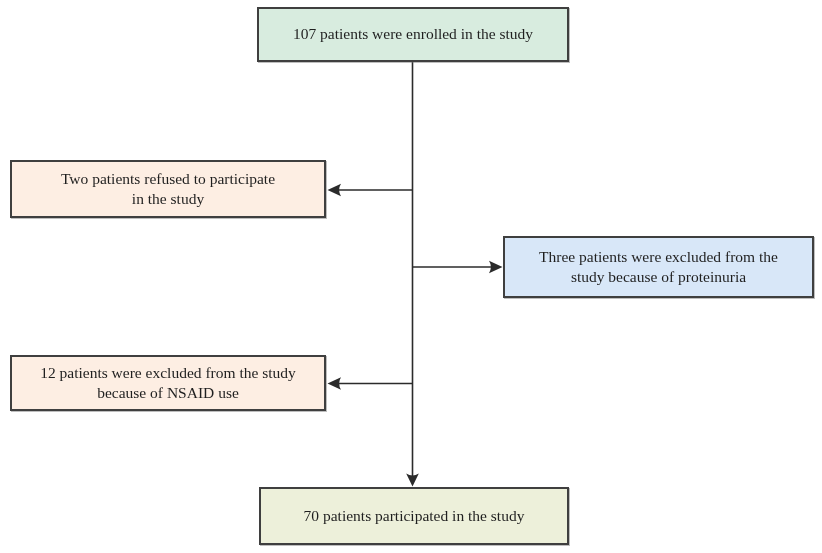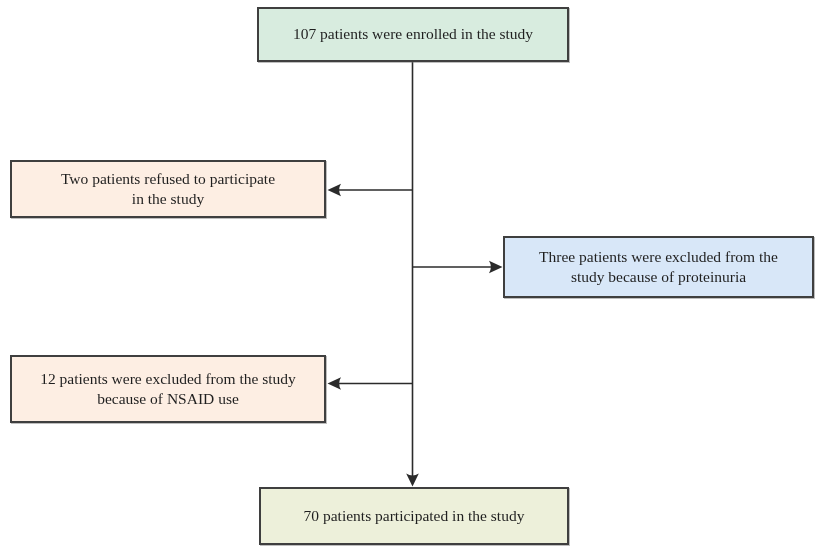--- a/index.html
+++ b/index.html
@@ -35,21 +35,21 @@
     font-size: 15.5px;
     line-height: 1.32;
   }
   .node .label {
     white-space: pre-line;
     padding: 0 8px;
   }
   .node-enrolled     { left: 257px; top: 7px;   width: 312px; height: 55px; }
   .node-refused      { left: 10px;  top: 160px; width: 316px; height: 58px; }
   .node-proteinuria  { left: 503px; top: 236px; width: 311px; height: 62px; }
-  .node-nsaid        { left: 10px;  top: 355px; width: 316px; height: 68px; text-align: center; }
+  .node-nsaid        { left: 10px;  top: 355px; width: 316px; height: 56px; text-align: center; }
   .node-participated { left: 259px; top: 487px; width: 310px; height: 58px; }
 </style>
 </head>
 <body>
 
 <div class="canvas">
 
   <svg class="overlay" width="822" height="553" viewBox="0 0 822 553" fill="none">
 
     <line x1="412.5" y1="62" x2="412.5" y2="476" stroke-width="1.6" stroke="#2b2b2b"></line>

